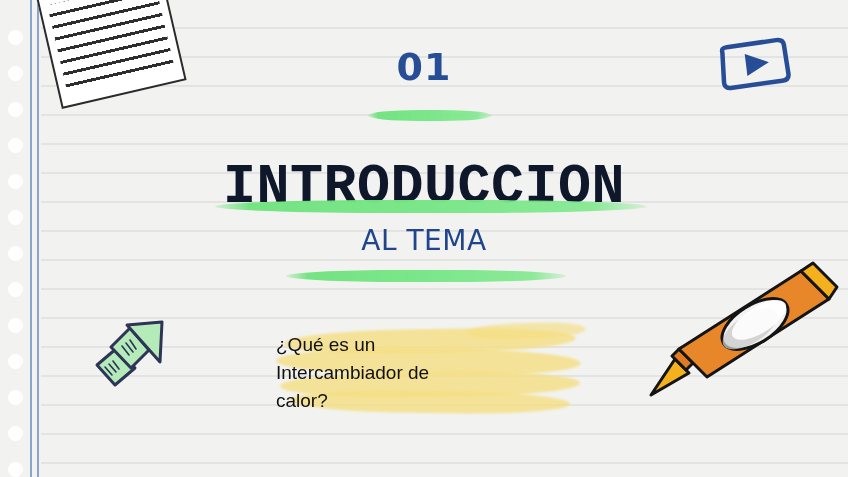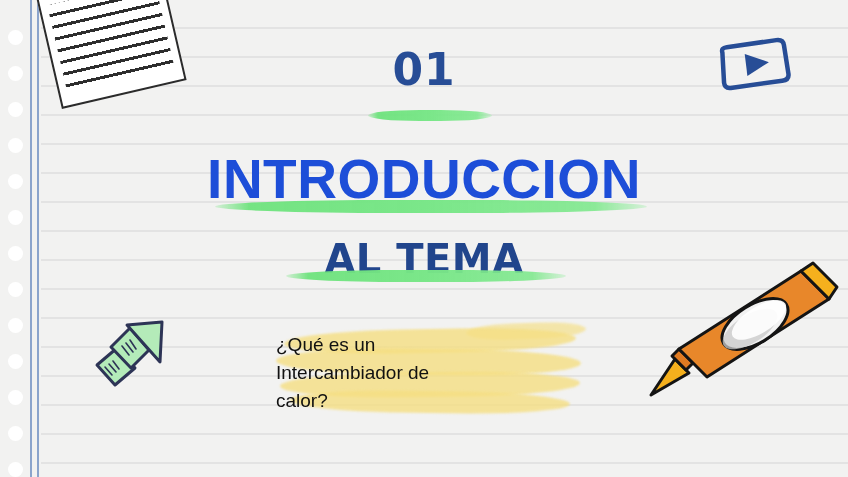--- a/index.html
+++ b/index.html
@@ -58,57 +58,57 @@
     position: absolute;
     left: 0; right: 0;
     top: 48px;
     text-align: center;
   }
   .num {
     display: inline-block;
     position: relative;
     font-family: "DejaVu Sans", sans-serif;
     font-weight: bold;
-    font-size: 44px;
+    font-size: 38px;
     letter-spacing: 1px;
     color: #274d96;
     line-height: 1;
   }
   .title-wrap {
     position: absolute;
     left: 0; right: 0;
     top: 152px;
     text-align: center;
   }
   .title-main {
     display: inline-block;
     position: relative;
-    font-family: Liberation Sans, sans-serif;
+    font-family: Liberation Mono, monospace;
     font-weight: bold;
     font-size: 55px;
     letter-spacing: 0.5px;
-    color: #1d4ed8;
+    color: #0f172a;
     line-height: 1;
+    margin-top: 8px;
   }
   .subtitle-wrap {
     position: absolute;
     left: 0; right: 0;
     top: 227px;
     text-align: center;
   }
   .title-sub {
     display: inline-block;
     position: relative;
     font-family: "DejaVu Sans", sans-serif;
-    font-weight: bold;
-    font-size: 40px;
+    font-weight: normal;
+    font-size: 28px;
     letter-spacing: 0.5px;
     color: #21458c;
     line-height: 1;
-    margin-top: 12px;
   }
 
   
   .hl-green {
     position: absolute;
     border-radius: 50%/60%;
     background: linear-gradient(to right,
       rgba(124,228,134,0.25) 0%,
       rgba(109,226,124,0.95) 8%,
       rgba(120,230,135,0.98) 50%,

